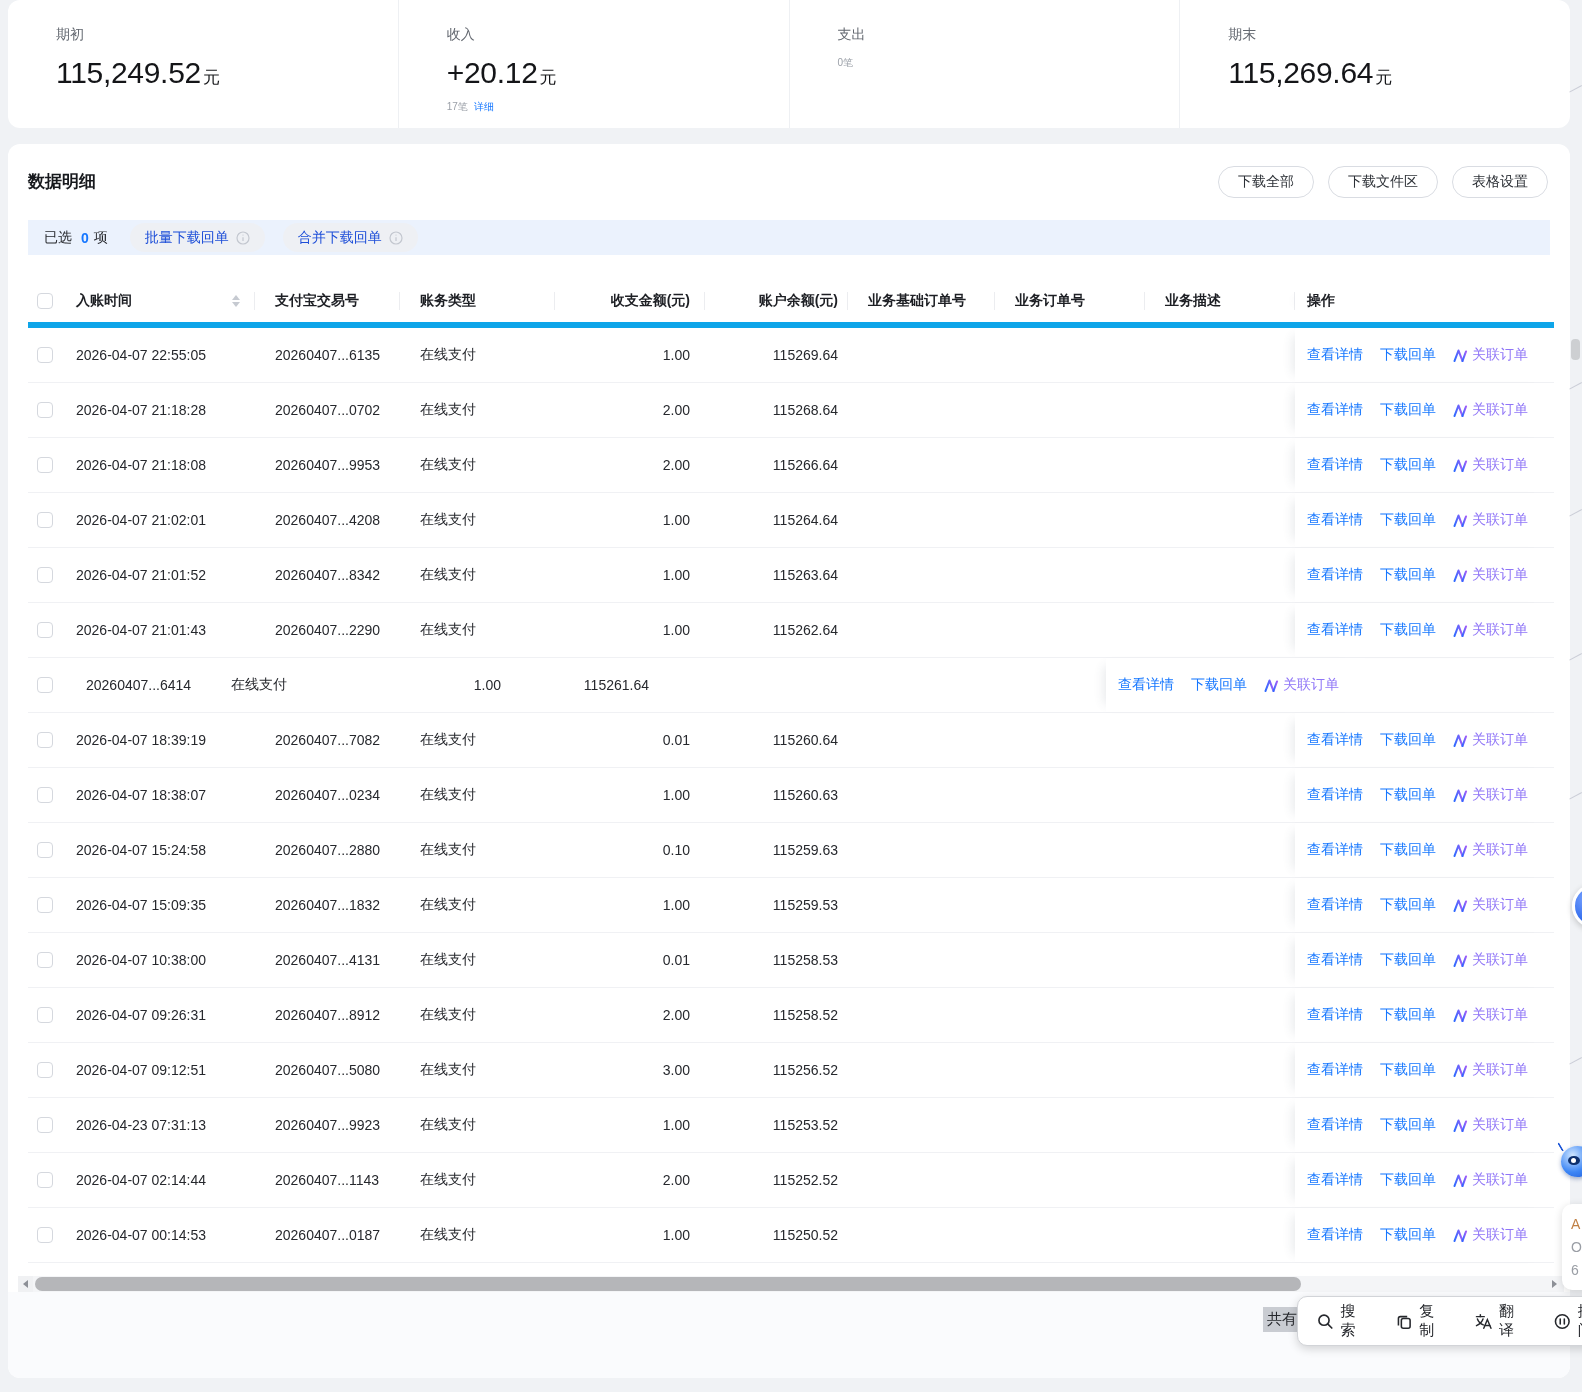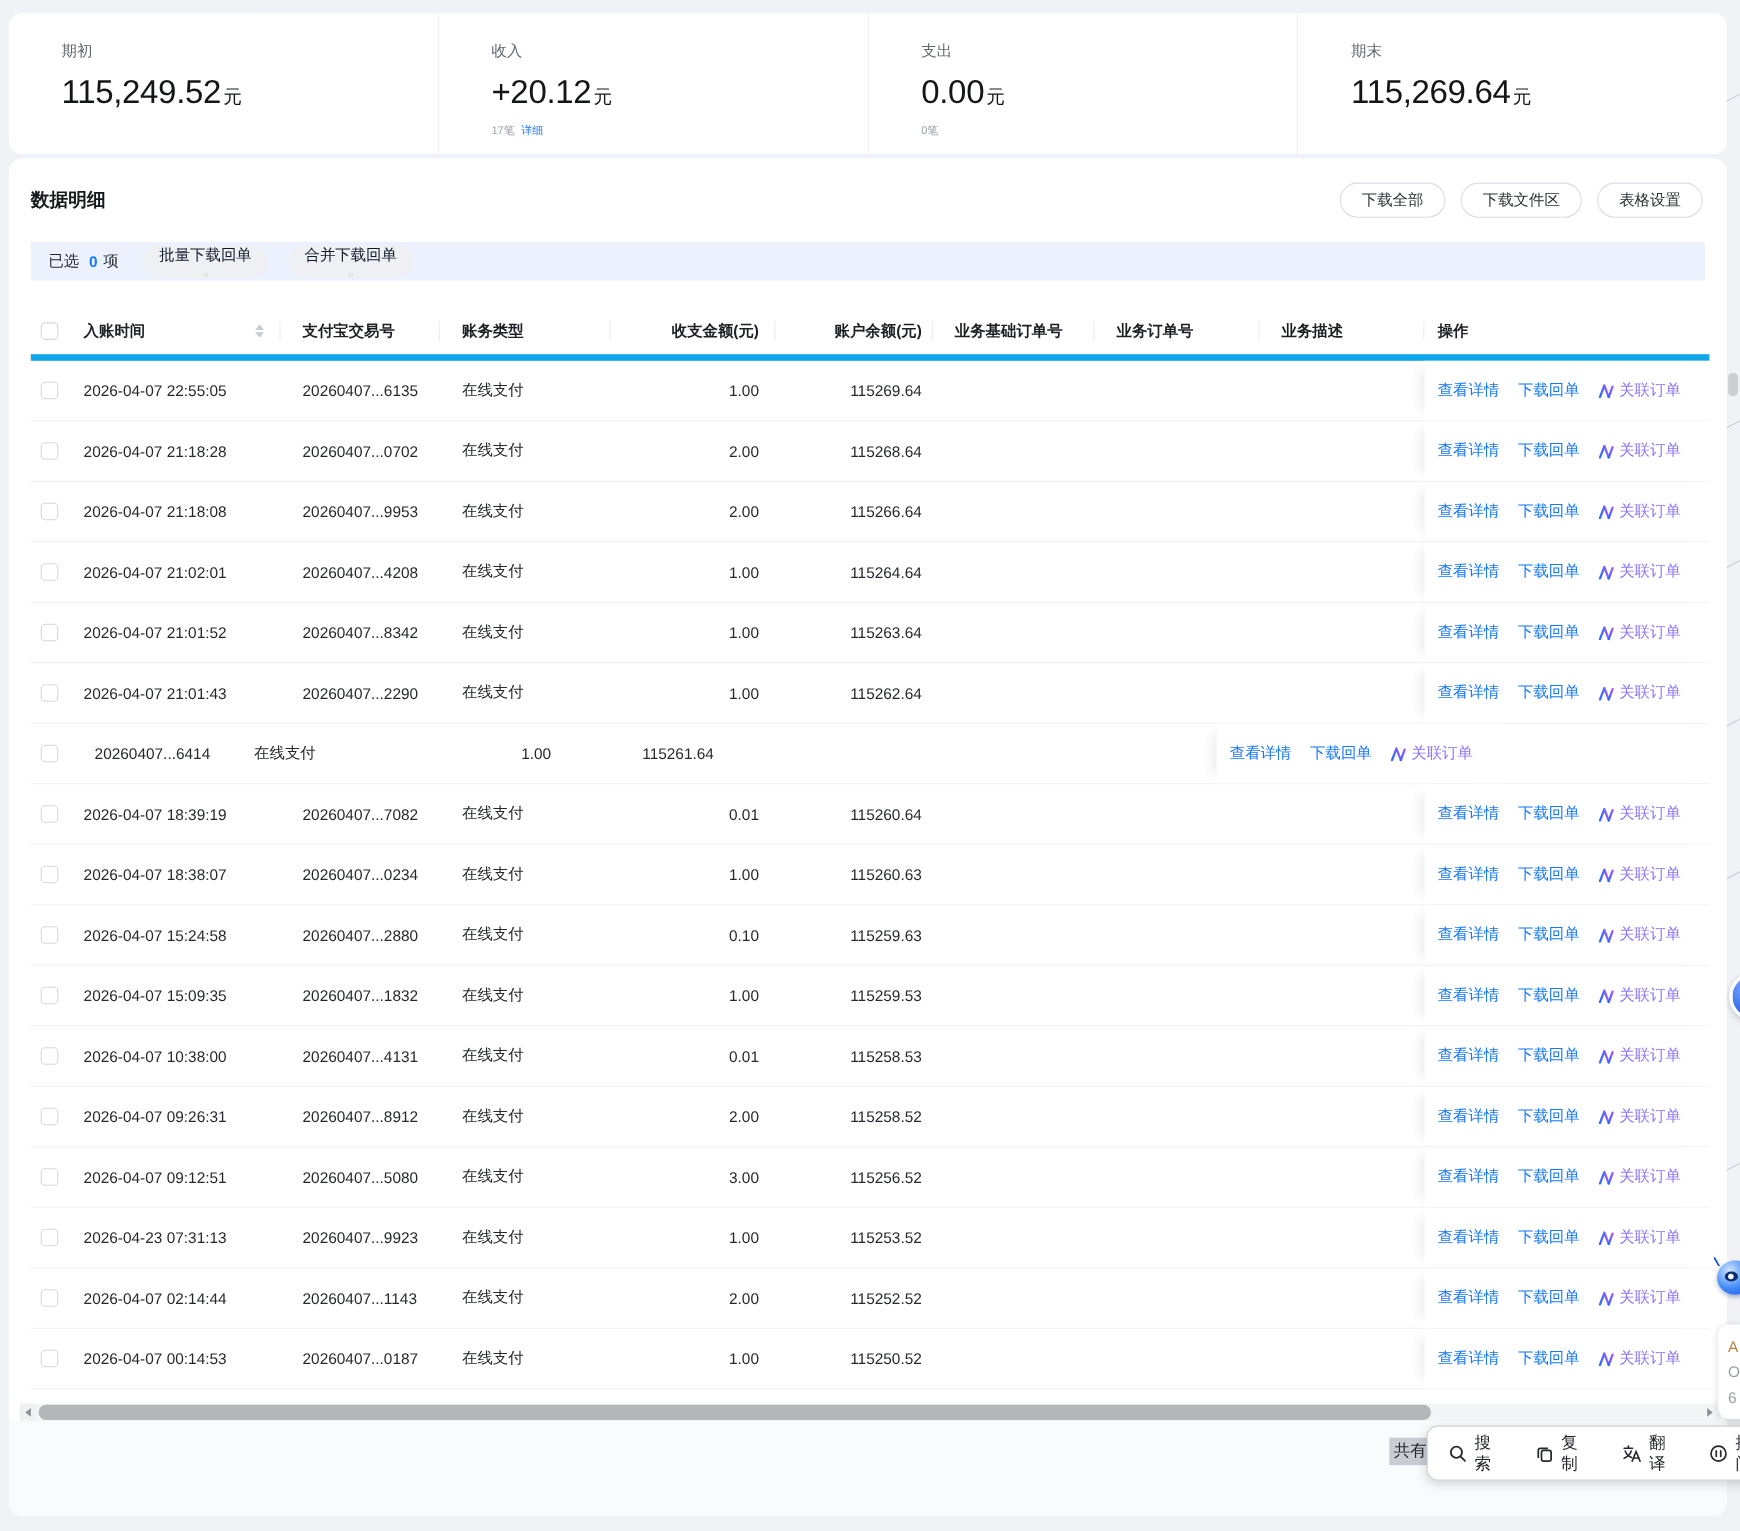--- a/index.html
+++ b/index.html
@@ -2,42 +2,42 @@
 <html><head>
 <meta charset="utf-8">
 <style>
   * { margin:0; padding:0; box-sizing:border-box; }
   html,body { width:1582px; height:1392px; }
   body { font-family:"Liberation Sans","DejaVu Sans",sans-serif; background:#f0f2f5; position:relative; overflow:hidden; color:#24262b; }
 
   .card { position:absolute; background:#ffffff; border-radius:12px; }
 
   
-  #summary { left:8px; top:12px; width:1562px; height:128px; display:flex; }
+  #summary { left:8px; top:0; width:1562px; height:128px; display:flex; }
   .sum-item { flex:1 1 0; padding:26px 0 0 48px; }
   .sum-item + .sum-item { border-left:1px solid #eef0f3; }
   .sum-label { font-size:14px; color:#62676f; margin-bottom:12px; }
   .sum-value { font-size:30px; color:#141518; font-weight:500; letter-spacing:-0.3px; }
   .sum-unit { font-size:17px; font-weight:400; margin-left:2px; }
   .sum-sub { margin-top:10px; font-size:10px; color:#9ba0a8; }
   .sum-link { color:#1677ff; margin-left:6px; cursor:pointer; }
 
   
   #detail { left:8px; top:144px; width:1562px; height:1234px; overflow:hidden; }
   .detail-title { position:absolute; left:20px; top:26px; font-size:17px; font-weight:700; color:#17191d; }
   .top-btns { position:absolute; right:22px; top:22px; display:flex; gap:14px; }
   .pill-btn { height:32px; padding:0 19px; border:1px solid #d9dce2; border-radius:16px; background:#fff;
               font-size:14px; color:#2c3036; display:flex; align-items:center; cursor:pointer; }
 
   .sel-bar { position:absolute; left:20px; top:76px; width:1522px; height:35px; background:#ebf2fd;
              display:flex; align-items:center; padding-left:16px; font-size:14px; color:#26282d; }
   .sel-count { color:#1677ff; font-weight:700; margin:0 5px; }
   .sel-word { margin-right:4px; }
   .dis-btn { height:29px; padding:0 15px; margin-left:18px; border-radius:15px; background:#eef0f4;
-             color:#0f172a; font-size:14px; display:flex; align-items:center; gap:7px; cursor:not-allowed; border:none;flex-direction:column; }
+             color:#1d4ed8; font-size:14px; display:flex; align-items:center; gap:7px; cursor:not-allowed; border:none; }
   .info-ic { width:14px; height:14px; }
 
   
   .table { position:absolute; left:20px; top:136px; width:1526px; }
   .trow, .thead { display:flex; align-items:stretch; }
   .thead { height:48px; border-bottom:6px solid #0ea5e9; font-weight:700;align-items:center; }
   .trow { height:55px; border-bottom:1px solid #f0f1f4; }
   .cell { position:relative; display:flex; align-items:center; font-size:14px; color:#26282d; }
   .thead .cell { color:#1d1f24; }
   .thead .cell:not(.col-check):not(.col-action)::after { content:""; position:absolute; right:0; top:50%;
@@ -106,21 +106,20 @@
     <div class="sum-label">期初</div>
     <div class="sum-value"><span>115,249.52</span><span class="sum-unit">元</span></div>
   </div>
   <div class="sum-item">
     <div class="sum-label">收入</div>
     <div class="sum-value"><span>+20.12</span><span class="sum-unit">元</span></div>
     <div class="sum-sub"><span>17笔</span><span class="sum-link">详细</span></div>
   </div>
   <div class="sum-item">
     <div class="sum-label">支出</div>
-    <div class="sum-value"><span>0.00</span><span class="sum-unit">元</span></div>
     <div class="sum-sub"><span>0笔</span></div>
   </div>
   <div class="sum-item">
     <div class="sum-label">期末</div>
     <div class="sum-value"><span>115,269.64</span><span class="sum-unit">元</span></div>
   </div>
 </div>
 
 <div class="card" id="detail">
   <div class="detail-title">数据明细</div>

